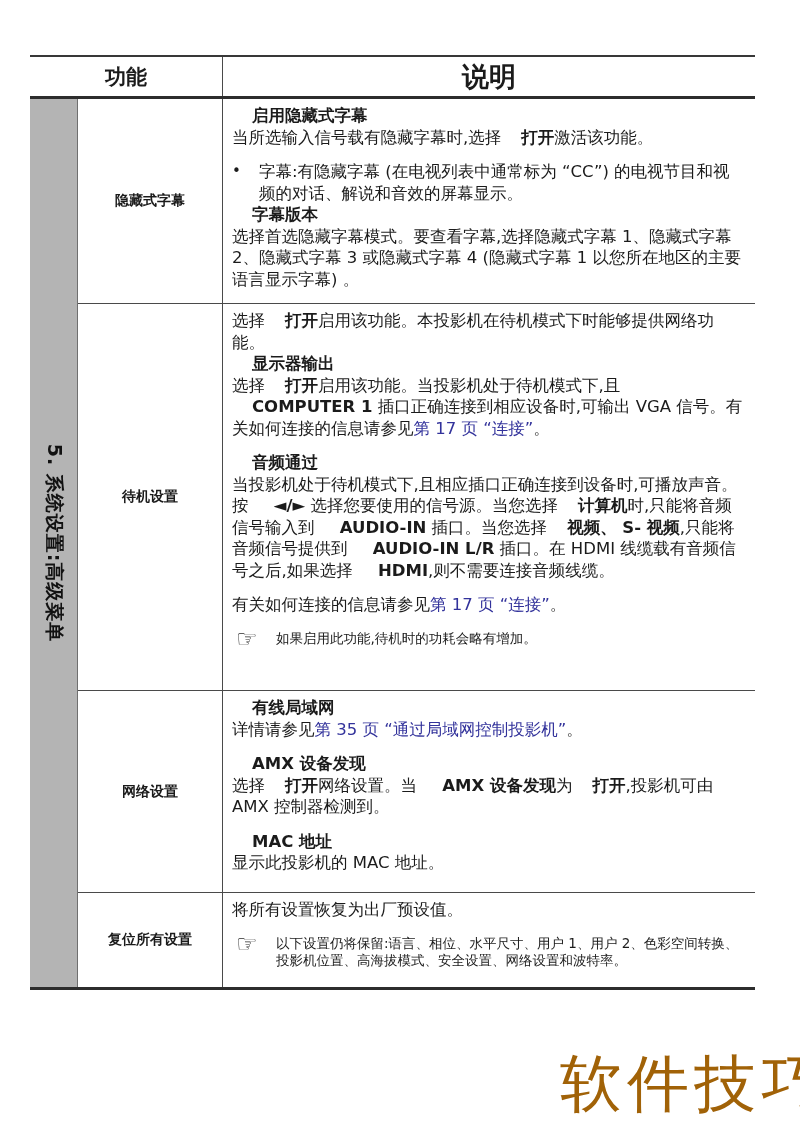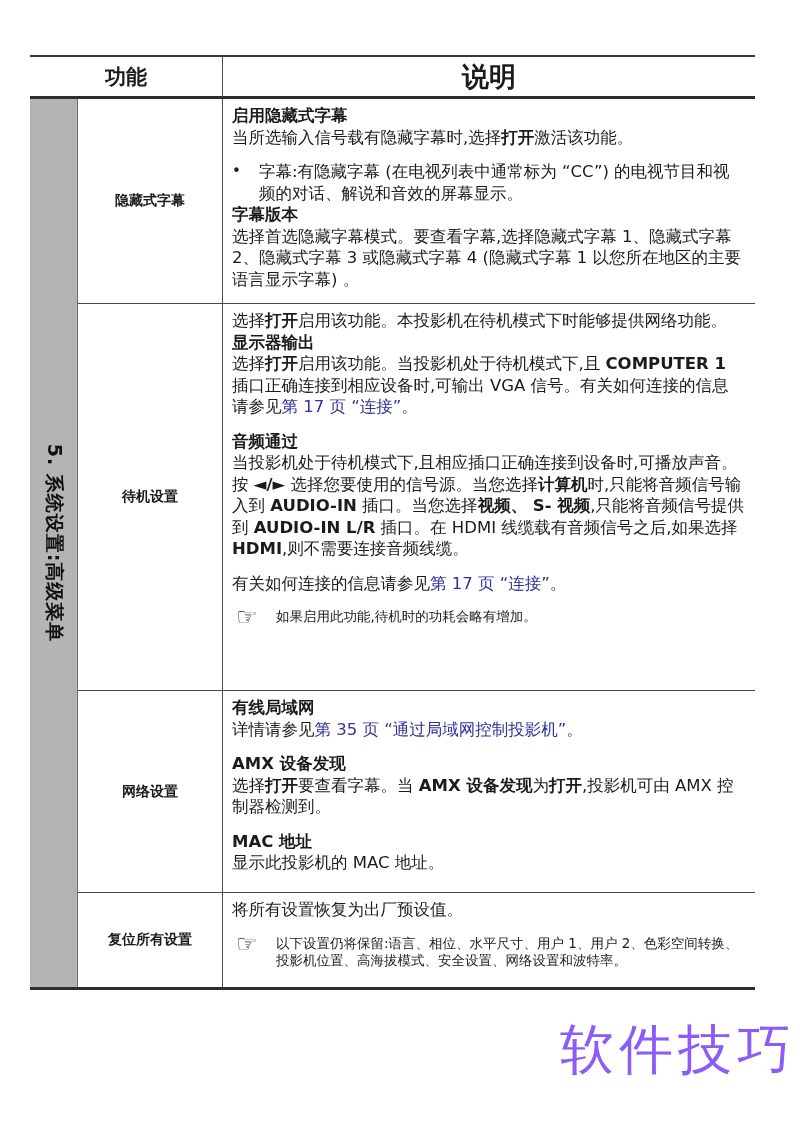--- a/index.html
+++ b/index.html
@@ -30,32 +30,32 @@
   .row-3 { height:202px; } .row-4 { height:95px; }
 
   .func-cell { width:145px; flex:none; border-right:1px solid #4a4a4a;
                display:flex; align-items:center; justify-content:center;
                font-weight:bold; font-size:14px; text-align:center; }
   .desc-cell { flex:1; padding:6px 10px 5px 9px; font-size:16.5px; line-height:21.5px; }
 
   .para { margin:0; }
   .para.gap { margin-top:13px; }
   .heading { font-weight:bold; }
-  .b { font-weight:bold; }
+  .b { font-weight:bold;margin-left:20px; }
   .l { color:#32329b; }
   .bullet { display:flex; }
   .bullet .marker { width:27px; flex:none; font-size:15px; }
   .bullet .btext { flex:1; }
   .note { display:flex; align-items:flex-start; font-size:13.5px; line-height:17.5px; }
   .note-icon { flex:none; font-size:24px; line-height:20px; width:44px;
                padding-left:4px; color:#2a2a2a; }
   .note-text { flex:1; padding-top:1px; }
 
-  .watermark { position:absolute; left:560px; top:1014px; width:240px;
-               font-size:54px; letter-spacing:5px; color:#8b5cf6;
+  .watermark { position:absolute; left:560px; top:1042px; width:240px;
+               font-size:62px; letter-spacing:5px; color:#a16207;
                white-space:nowrap; }
 </style>
 </head>
 <body>
 
 <div class="page">
 
   <div class="table">
 
     <div class="header-row">
@@ -98,21 +98,21 @@
               </div>
             </div>
         </div>
 
         <div class="row row-3">
           <div class="func-cell">网络设置</div>
           <div class="desc-cell">
               <div class="para heading"><span class="b">有线局域网</span></div>
               <div class="para body"><span class="n">详情请参见</span><span class="l">第 35 页</span><span class="n"> </span><span class="l">“通过局域网控制投影机”</span><span class="n">。</span></div>
               <div class="para heading gap"><span class="b">AMX 设备发现</span></div>
-              <div class="para body"><span class="n">选择</span><span class="b">打开</span><span class="n">要查看字幕。当 </span><span class="b">AMX 设备发现</span><span class="n">为</span><span class="b">打开</span><span class="n">,投影机可由 AMX 控制器检测到。</span></div>
+              <div class="para body"><span class="n">选择</span><span class="b">打开</span><span class="n">网络设置。当 </span><span class="b">AMX 设备发现</span><span class="n">为</span><span class="b">打开</span><span class="n">,投影机可由 AMX 控制器检测到。</span></div>
               <div class="para heading gap"><span class="b">MAC 地址</span></div>
               <div class="para body"><span class="n">显示此投影机的 MAC 地址。</span></div>
             </div>
         </div>
 
         <div class="row row-4">
           <div class="func-cell">复位所有设置</div>
           <div class="desc-cell">
               <div class="para body"><span class="n">将所有设置恢复为出厂预设值。</span></div>
               <div class="para note gap">

